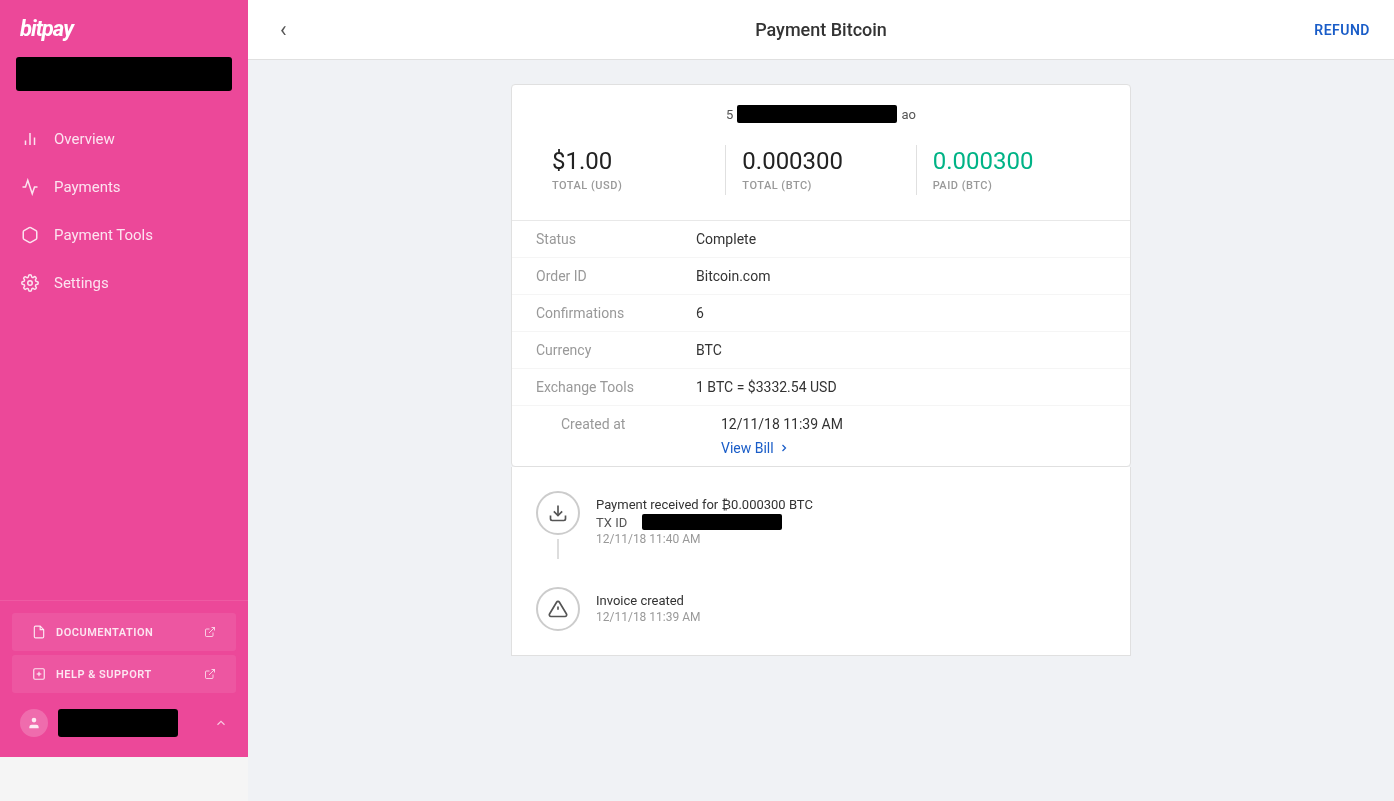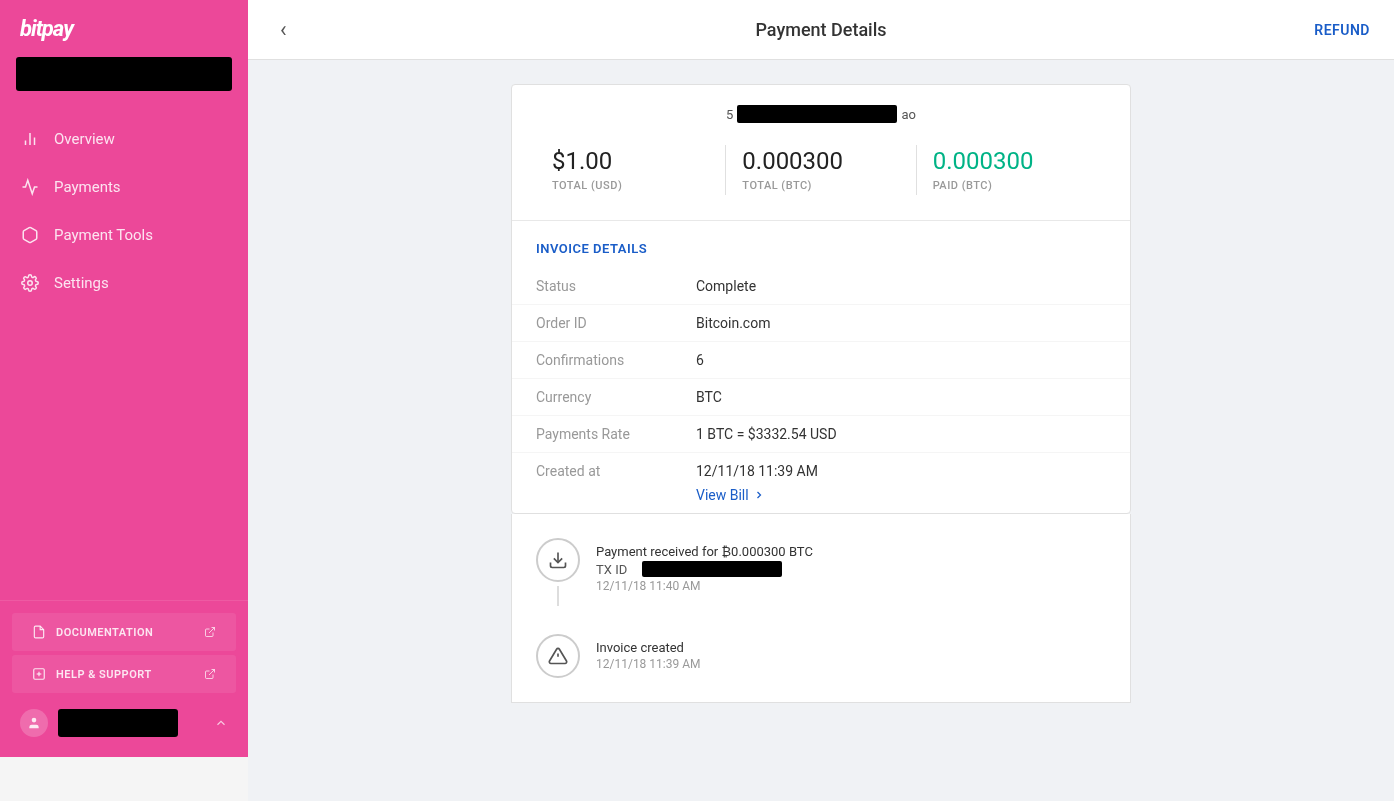--- a/index.html
+++ b/index.html
@@ -192,21 +192,21 @@
       color: #1a5dc8;
       letter-spacing: 0.5px;
       text-transform: uppercase;
     }
     .detail-row {
       display: flex;
       padding: 10px 24px;
       font-size: 14px;
       border-bottom: 1px solid #f5f5f5;
     }
-    .detail-row:last-child { border-bottom: none; }
+    .detail-row:last-child { border-bottom: none; margin-left: 25px; }
     .detail-label {
       width: 160px;
       color: #999;
       flex-shrink: 0;
     }
     .detail-value { color: #333; }
     .view-bill-link {
       color: #1a5dc8;
       cursor: pointer;
       display: flex; align-items: center; gap: 4px;
@@ -349,21 +349,21 @@
       <svg width="14" height="14" viewBox="0 0 24 24" fill="none" stroke="rgba(255,255,255,0.7)" stroke-width="2">
         <polyline points="18 15 12 9 6 15"></polyline>
       </svg>
     </div>
   </div>
 </div>
 
 <div class="main">
   <div class="top-bar">
     <span class="back-btn">‹</span>
-    <span class="top-bar-title">Payment Details</span>
+    <span class="top-bar-title">Payment Bitcoin</span>
     <span class="refund-btn">REFUND</span>
   </div>
 
   <div class="content">
     <div class="card">
 
       <div class="payment-header">
         <div class="payment-id-row">
           <span>5</span>
           <span class="payment-id-bar"></span>
@@ -381,39 +381,38 @@
           </div>
           <div class="amount-divider"></div>
           <div class="amount-block">
             <div class="amount-value green">0.000300</div>
             <div class="amount-label">PAID (BTC)</div>
           </div>
         </div>
       </div>
 
       <div>
-        <div class="section-header">INVOICE DETAILS</div>
         <div class="detail-row">
           <span class="detail-label">Status</span>
           <span class="detail-value">Complete</span>
         </div>
         <div class="detail-row">
           <span class="detail-label">Order ID</span>
           <span class="detail-value">Bitcoin.com</span>
         </div>
         <div class="detail-row">
           <span class="detail-label">Confirmations</span>
           <span class="detail-value">6</span>
         </div>
         <div class="detail-row">
           <span class="detail-label">Currency</span>
           <span class="detail-value">BTC</span>
         </div>
         <div class="detail-row">
-          <span class="detail-label">Payments Rate</span>
+          <span class="detail-label">Exchange Tools</span>
           <span class="detail-value">1 BTC = $3332.54 USD</span>
         </div>
         <div class="detail-row" style="flex-direction:column; gap:4px;">
           <div style="display:flex;">
             <span class="detail-label">Created at</span>
             <span class="detail-value">12/11/18 11:39 AM</span>
           </div>
           <div style="padding-left:160px;">
             <span class="view-bill-link">
               <span>View Bill</span>

